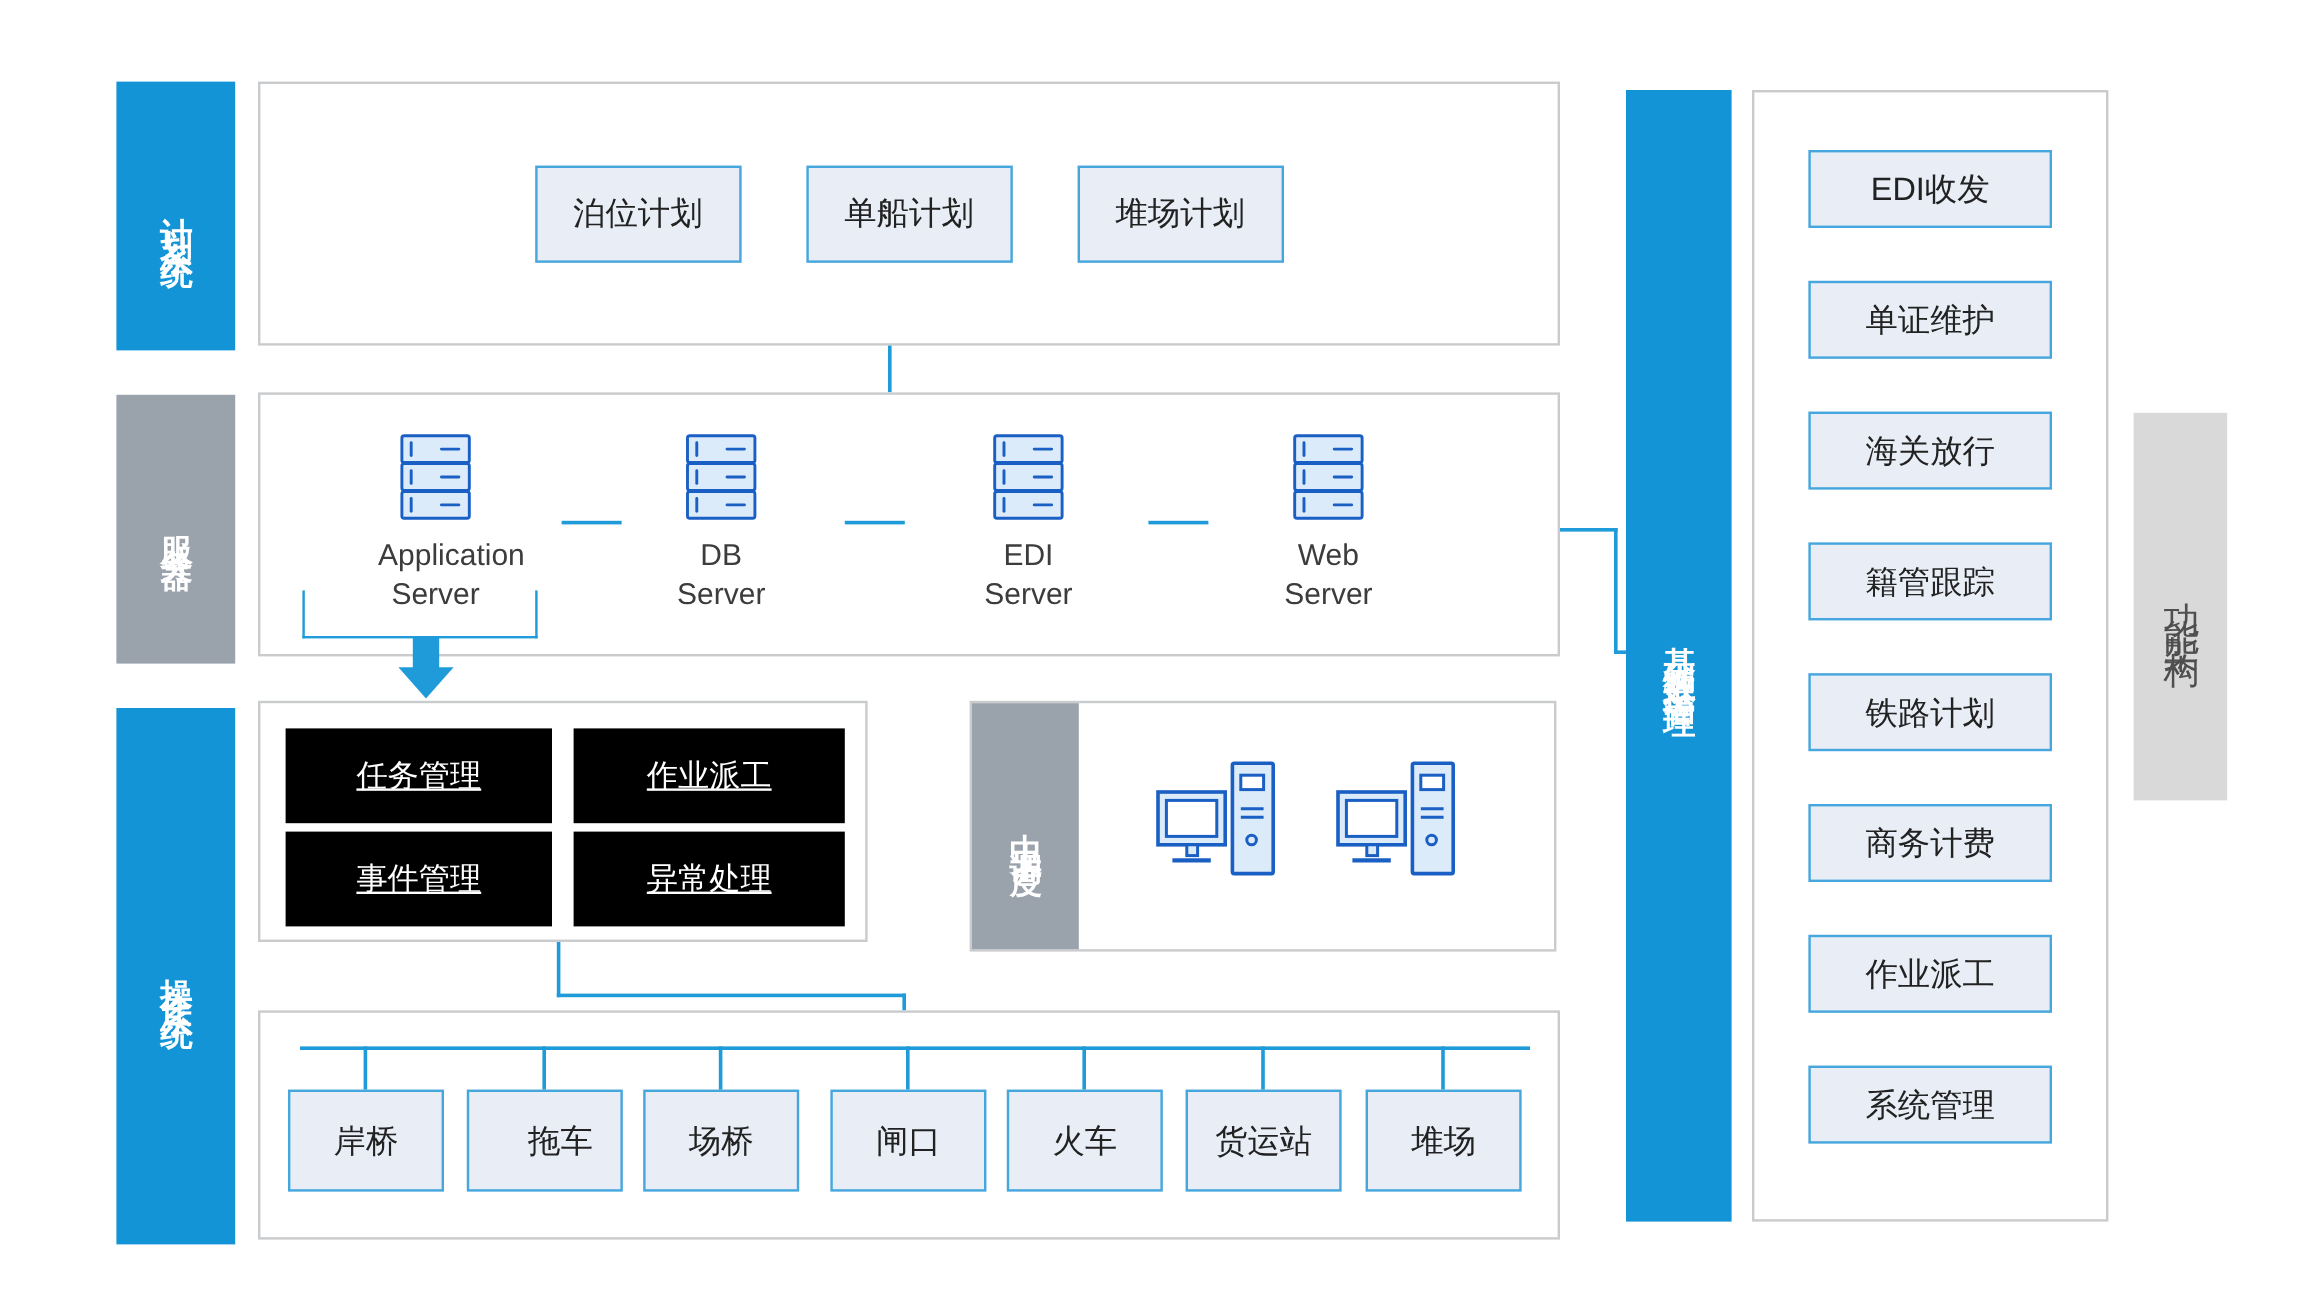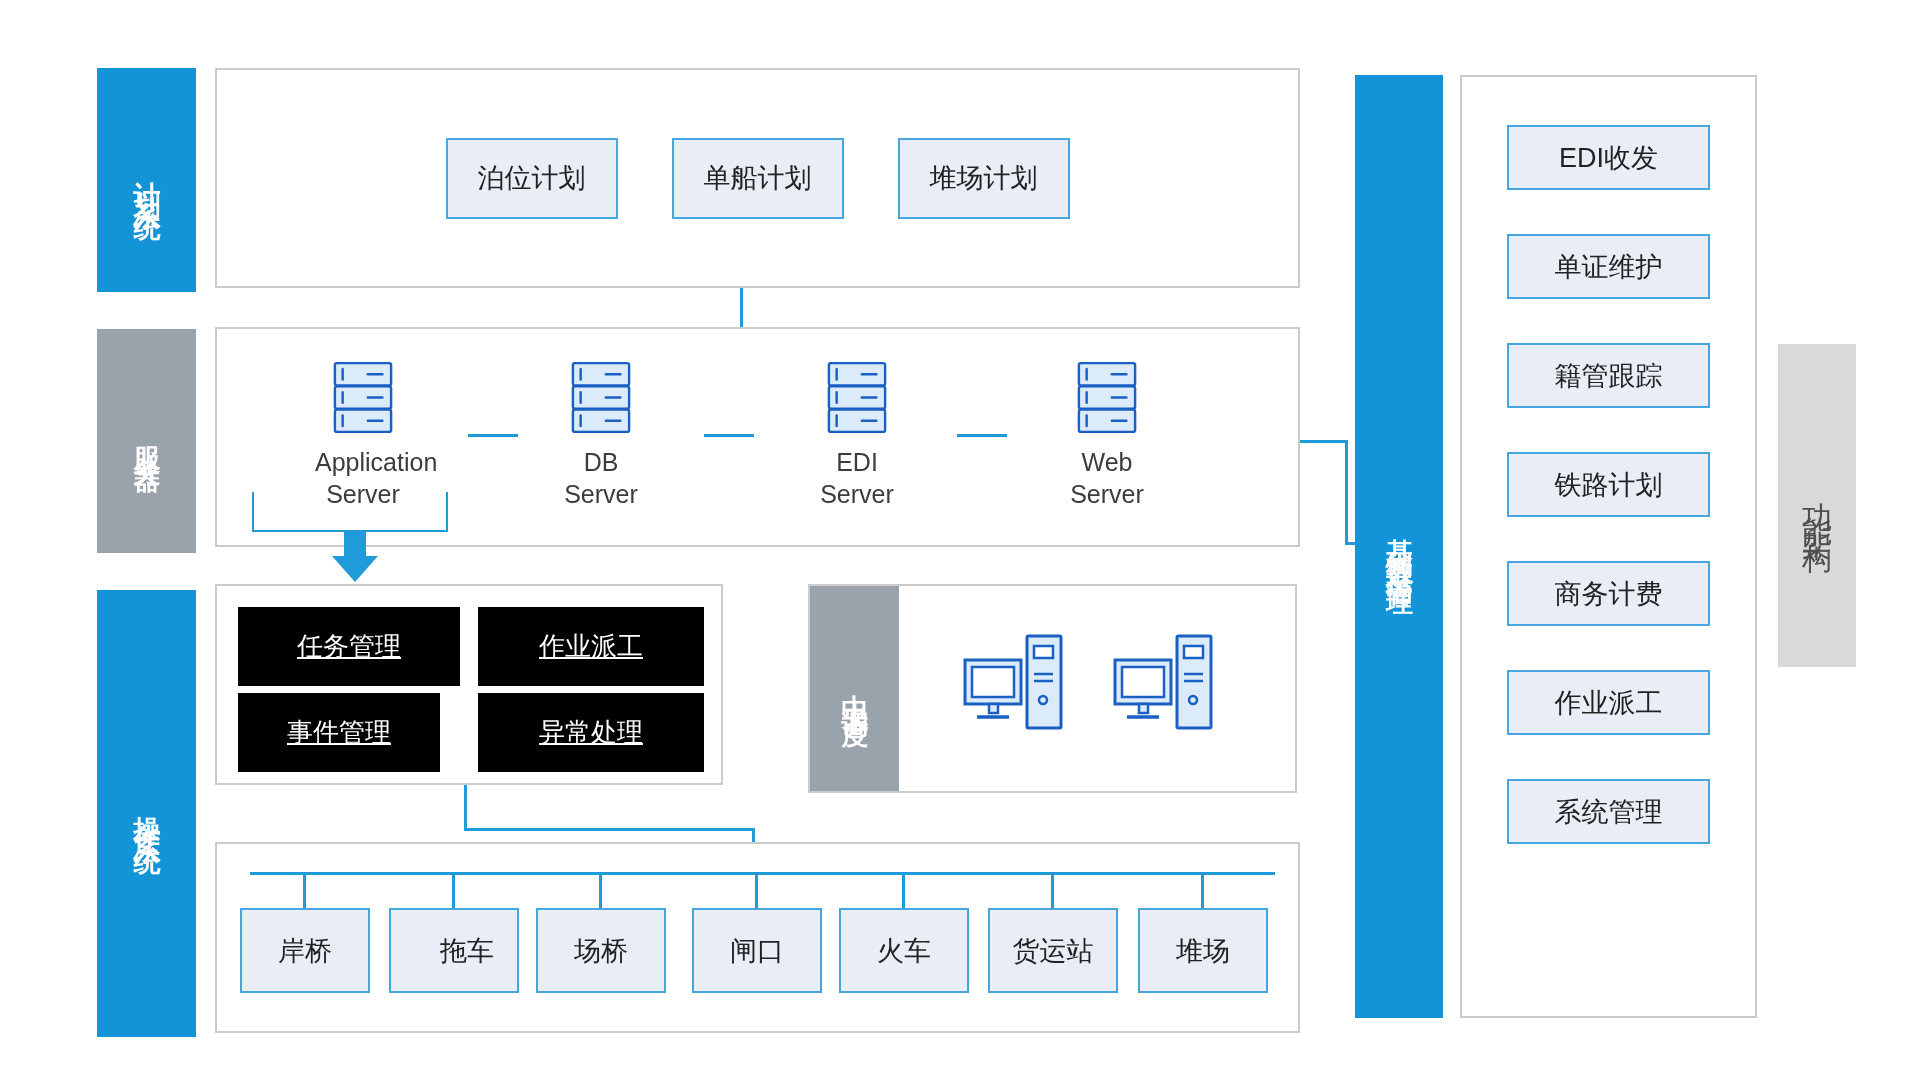--- a/index.html
+++ b/index.html
@@ -173,21 +173,21 @@
   <div class="conn" style="left:1345px;top:440px;width:3px;height:105px;"></div>
   <div class="conn" style="left:1345px;top:542px;width:10px;height:3px;"></div>
 
   <div class="panel" style="left:215px;top:584px;width:508px;height:201px;">
     <div class="solid" style="left:21px;top:21px;width:222px;height:79px;">
       <span>任务管理</span>
     </div>
     <div class="solid" style="left:261px;top:21px;width:226px;height:79px;">
       <span>作业派工</span>
     </div>
-    <div class="solid" style="left:21px;top:107px;width:202px;height:79px;">
+    <div class="solid" style="left:21px;top:107px;width:222px;height:79px;">
       <span>事件管理</span>
     </div>
     <div class="solid" style="left:261px;top:107px;width:226px;height:79px;">
       <span>异常处理</span>
     </div>
   </div>
 
   <div class="panel" style="left:808px;top:584px;width:489px;height:209px;">
     <div class="gray-strip">
       <span class="vtext">中央调度</span>
@@ -258,20 +258,23 @@
   </div>
 
   <div class="func-col">
     <div class="lite func-box">
       <span>EDI收发</span>
     </div>
     <div class="lite func-box">
       <span>单证维护</span>
     </div>
     <div class="lite func-box">
+      <span>海关放行</span>
+    </div>
+    <div class="lite func-box">
       <span>籍管跟踪</span>
     </div>
     <div class="lite func-box">
       <span>铁路计划</span>
     </div>
     <div class="lite func-box">
       <span>商务计费</span>
     </div>
     <div class="lite func-box">
       <span>作业派工</span>

